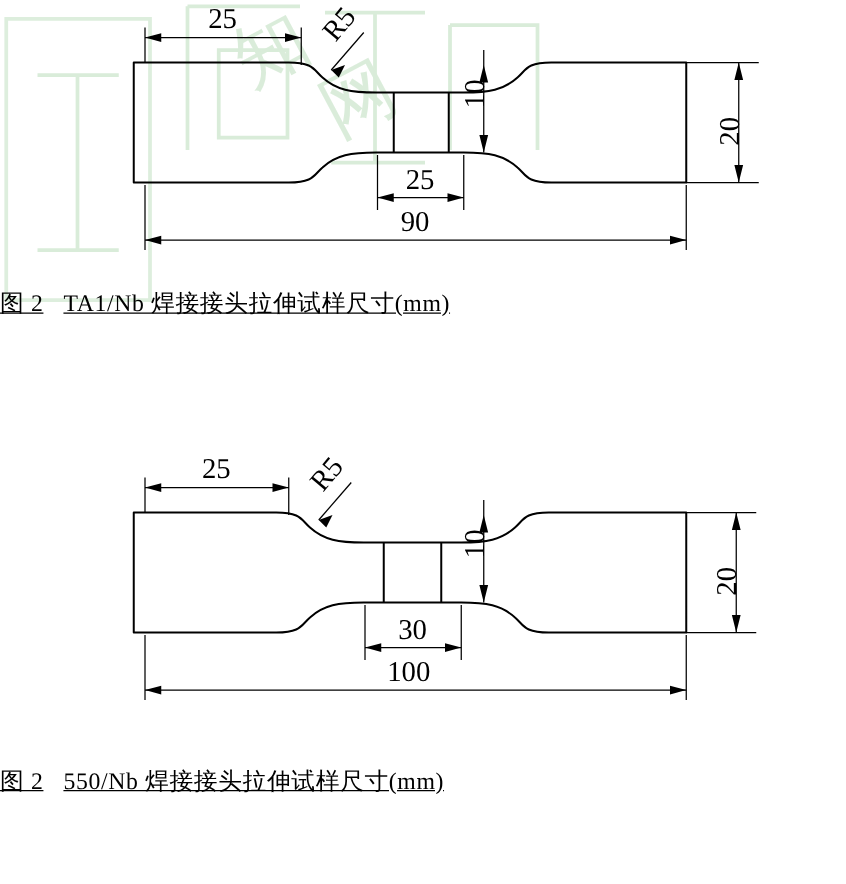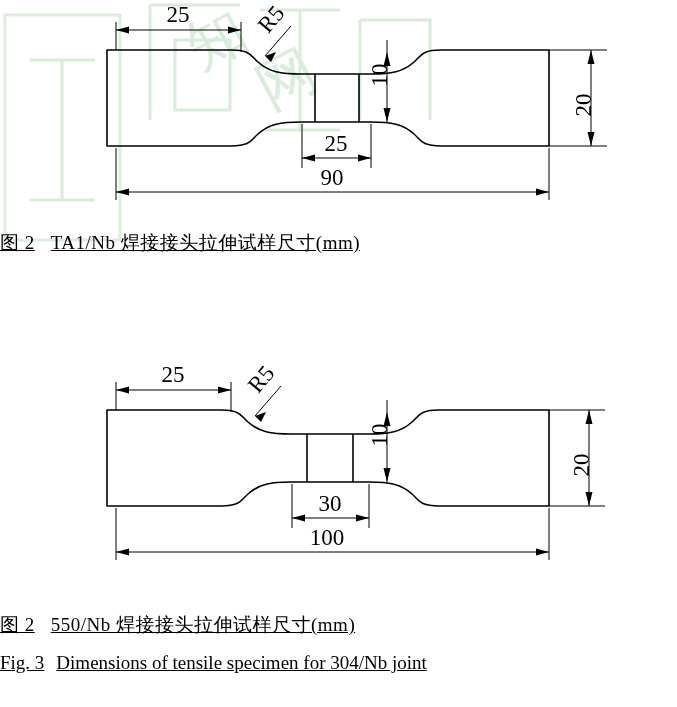--- a/index.html
+++ b/index.html
@@ -209,18 +209,15 @@
       <text x="228" y="24" font-size="23" text-anchor="middle" transform="rotate(-50 228 24)">R5</text>
       <text x="348" y="75" font-size="23" text-anchor="middle" transform="rotate(-90 348 75)">10</text>
       <text x="550" y="105" font-size="23" text-anchor="middle" transform="rotate(-90 550 105)">20</text>
       <text x="291" y="151" font-size="23" text-anchor="middle">30</text>
       <text x="288" y="185" font-size="23" text-anchor="middle">100</text>
     </svg>
 
     <div class="caption caption-cn" style="margin-top:22px">
       <span>图 2</span><span class="cap-sp-wide"></span><span>550/Nb 焊接接头拉伸试样尺寸(mm)</span>
     </div>
-    <div class="caption caption-en" style="margin-top:14px">
-      <span>Fig. 3</span><span class="cap-sp-med"></span><span>Dimensions of tensile specimen for 304/Nb joint</span>
-    </div>
   </div>
 
 </div>
 
 </body></html>

